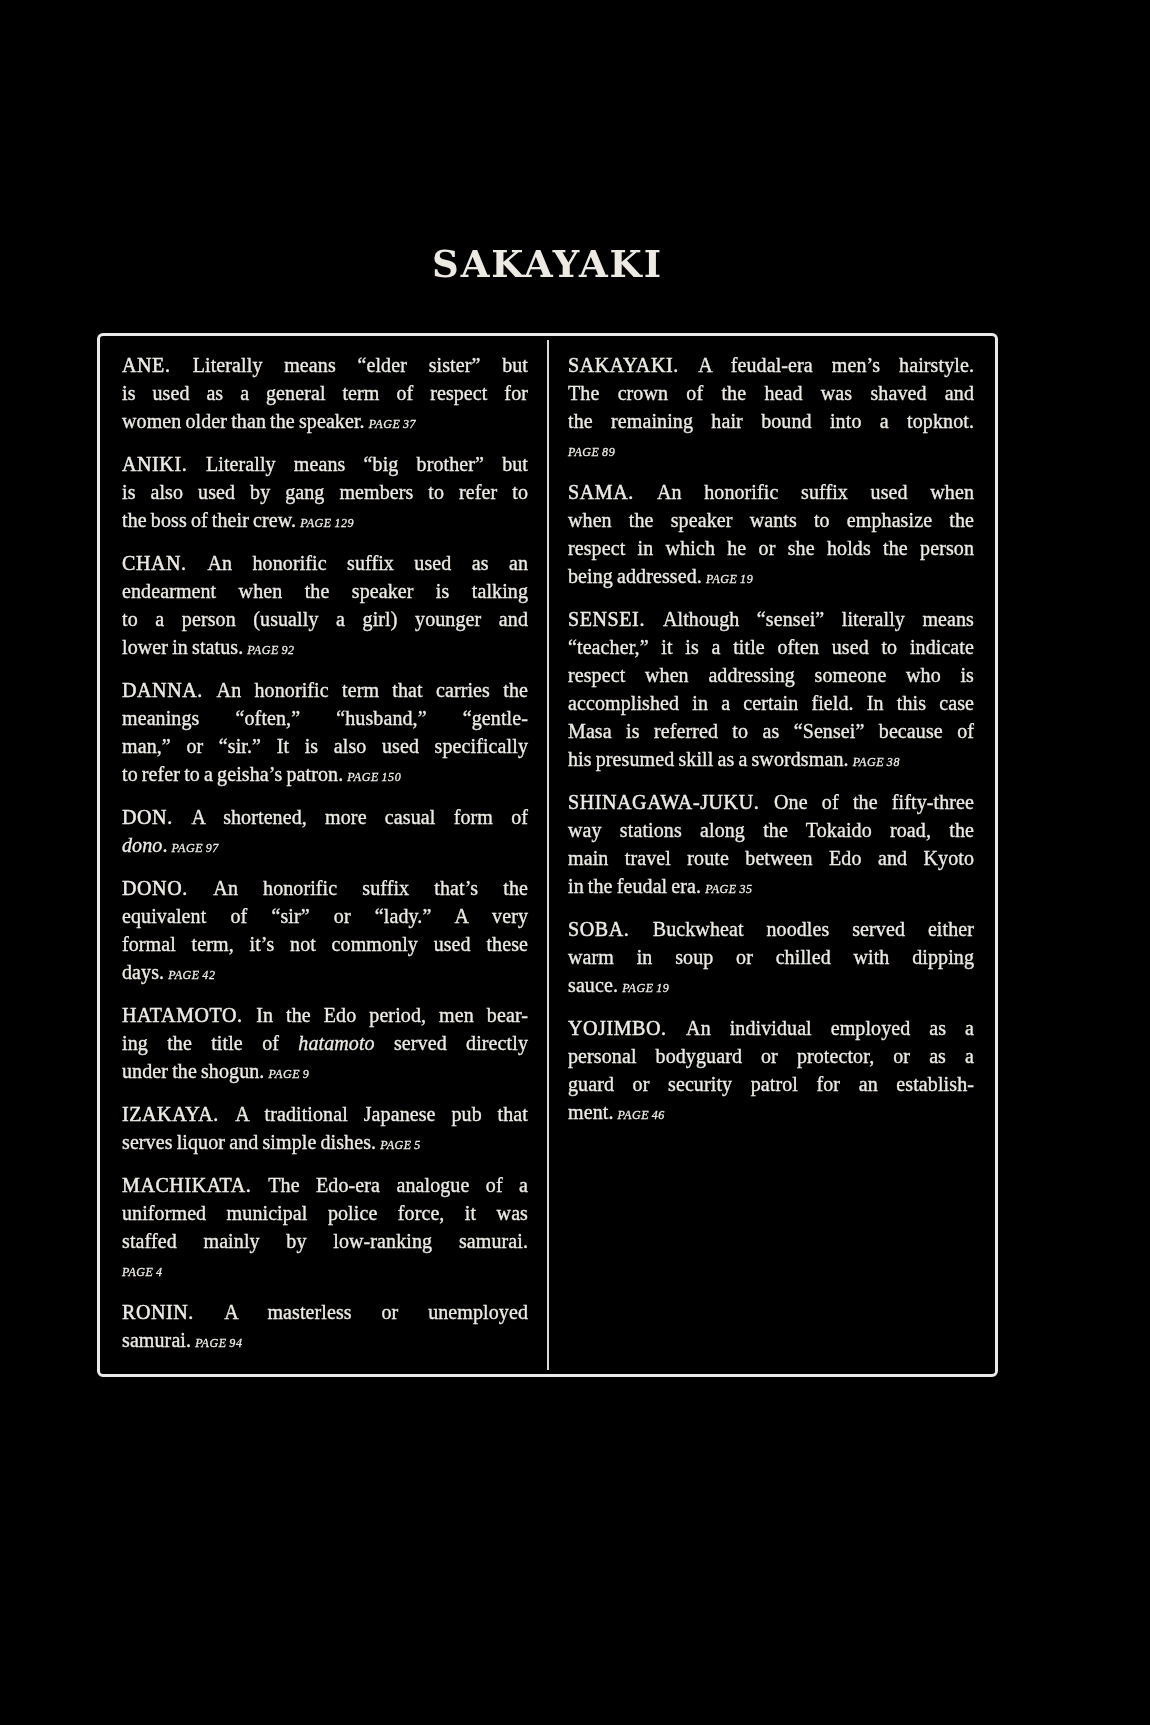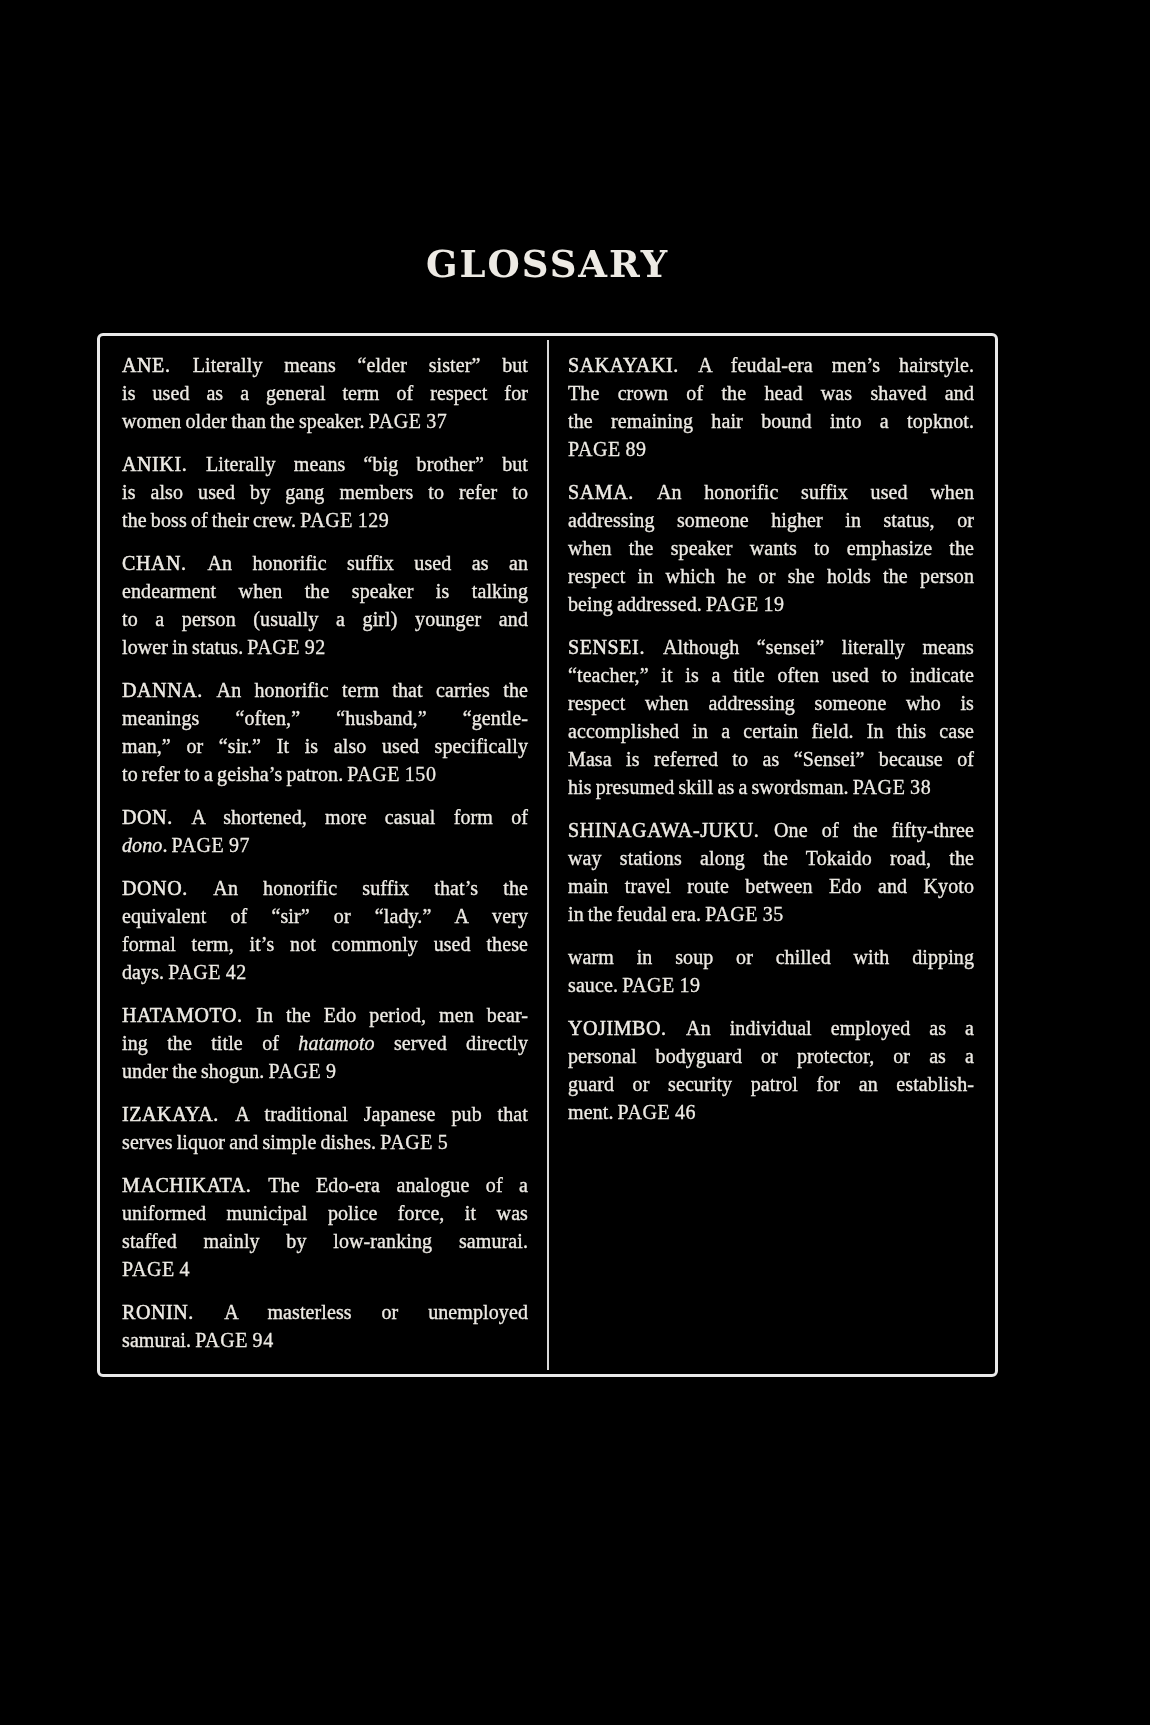--- a/index.html
+++ b/index.html
@@ -62,31 +62,32 @@
     overflow:visible;
   }
   .line.last{
     text-align-last:left;
   }
   .term{
     letter-spacing:0.6px;
     -webkit-text-stroke:0.5px var(--text);
   }
   .pageref{
-    font-size:20px;
+    font-size:12px;
     letter-spacing:0.6px;
+    font-style:italic;
     -webkit-text-stroke:0.3px var(--text);
   }
   em{font-style:italic;margin-top:44px;}
 </style>
 </head>
 <body>
 
 <div class="page">
-  <h1 class="title">GLOSSARY</h1>
+  <h1 class="title">SAKAYAKI</h1>
   <div class="box">
     <div class="col col-left">
         <div class="entry">
           <div class="line"><span class="term">ANE. </span>Literally means “elder sister” but</div>
           <div class="line">is used as a general term of respect for</div>
           <div class="line last">women older than the speaker. <span class="pageref">PAGE 37</span></div>
         </div>
         <div class="entry">
           <div class="line"><span class="term">ANIKI. </span>Literally means “big brother” but</div>
           <div class="line">is also used by gang members to refer to</div>
@@ -137,40 +138,40 @@
     <div class="divider"></div>
     <div class="col col-right">
         <div class="entry">
           <div class="line"><span class="term">SAKAYAKI. </span>A feudal-era men’s hairstyle.</div>
           <div class="line">The crown of the head was shaved and</div>
           <div class="line">the remaining hair bound into a topknot.</div>
           <div class="line last"><span class="pageref">PAGE 89</span></div>
         </div>
         <div class="entry">
           <div class="line"><span class="term">SAMA. </span>An honorific suffix used when</div>
-          <div class="line">addressing someone higher in status, or</div>
           <div class="line">when the speaker wants to emphasize the</div>
           <div class="line">respect in which he or she holds the person</div>
           <div class="line last">being addressed. <span class="pageref">PAGE 19</span></div>
         </div>
         <div class="entry">
           <div class="line"><span class="term">SENSEI. </span>Although “sensei” literally means</div>
           <div class="line">“teacher,” it is a title often used to indicate</div>
           <div class="line">respect when addressing someone who is</div>
           <div class="line">accomplished in a certain field. In this case</div>
           <div class="line">Masa is referred to as “Sensei” because of</div>
           <div class="line last">his presumed skill as a swordsman. <span class="pageref">PAGE 38</span></div>
         </div>
         <div class="entry">
           <div class="line"><span class="term">SHINAGAWA-JUKU. </span>One of the fifty-three</div>
           <div class="line">way stations along the Tokaido road, the</div>
           <div class="line">main travel route between Edo and Kyoto</div>
           <div class="line last">in the feudal era. <span class="pageref">PAGE 35</span></div>
         </div>
         <div class="entry">
+          <div class="line"><span class="term">SOBA. </span>Buckwheat noodles served either</div>
           <div class="line">warm in soup or chilled with dipping</div>
           <div class="line last">sauce. <span class="pageref">PAGE 19</span></div>
         </div>
         <div class="entry">
           <div class="line"><span class="term">YOJIMBO. </span>An individual employed as a</div>
           <div class="line">personal bodyguard or protector, or as a</div>
           <div class="line">guard or security patrol for an establish-</div>
           <div class="line last">ment. <span class="pageref">PAGE 46</span></div>
         </div>
       </div>

